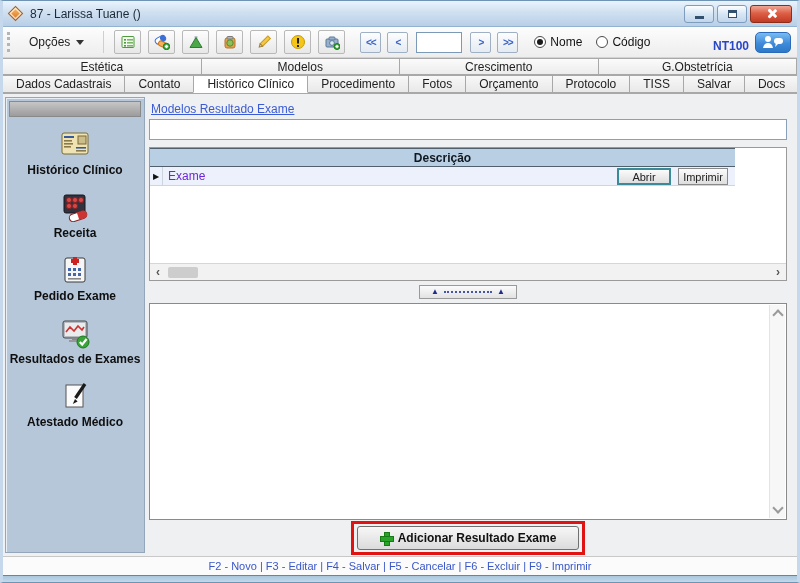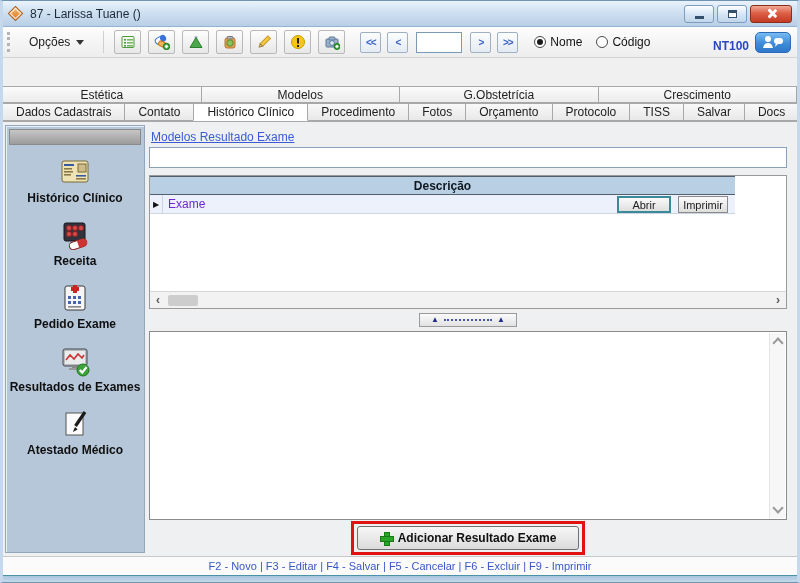--- a/index.html
+++ b/index.html
@@ -42,21 +42,21 @@
   .radio { display:flex; align-items:center; gap:4px; }
   .radio-circle { width:12px; height:12px; border:1px solid #4a4a4a; border-radius:50%; background:#fff;
     display:flex; align-items:center; justify-content:center; }
   .radio-dot { width:6px; height:6px; border-radius:50%; background:#1a1a1a; }
   .tb-right { margin-left:auto; display:flex; align-items:flex-end; gap:6px; }
   .user-code { color:#2a46c8; font-weight:bold; font-size:12px; }
   .chat-btn { width:36px; height:21px; border:1px solid #2a6ab8; border-radius:5px;
     background:linear-gradient(#79bbf2,#3f8ada 55%,#2f78c8); display:flex; align-items:center; justify-content:center; }
 
   
-  .tabrow1 { height:17px; flex:0 0 17px; display:flex; background:#fff;margin-top:28px; }
+  .tabrow1 { height:17px; flex:0 0 17px; display:flex; background:#fff; }
   .tabrow1 .tab { flex:1; border:1px solid #a8a8a8; margin-left:-1px; background:linear-gradient(#fbfbfb,#ececec);
     font-size:12px; color:#222; display:flex; align-items:center; justify-content:center; }
   .tabrow2 { height:19px; flex:0 0 19px; display:flex; background:#fff; border-bottom:1px solid #a8a8a8; }
   .tabrow2 .tab { padding:0 13px; border:1px solid #a8a8a8; margin-left:-1px; background:linear-gradient(#f8f8f8,#e8e8e8);
     font-size:12px; color:#222; display:flex; align-items:center; justify-content:center; white-space:nowrap; }
   .tabrow2 .tab.active { background:#fff; border-bottom:1px solid #fff; position:relative; z-index:2; }
 
   
   .content { flex:1; display:flex; background:#eef0f1; position:relative; }
   .sidebar { flex:0 0 140px; margin:3px 0 3px 2px; background:#b6c7da; border:1px solid #93a6ba;
@@ -235,22 +235,22 @@
           <rect x="12" y="3" width="9" height="6" rx="3" fill="#fff"></rect>
           <polygon points="14,8 13,12 17,8" fill="#fff"></polygon>
         </svg>
       </div>
     </div>
   </div>
 
   <div class="tabrow1">
     <div class="tab">Estética</div>
     <div class="tab">Modelos</div>
+    <div class="tab">Crescimento</div>
     <div class="tab">G.Obstetrícia</div>
-    <div class="tab">Crescimento</div>
   </div>
 
   <div class="tabrow2">
     <div class="tab">Dados Cadastrais</div>
     <div class="tab">Contato</div>
     <div class="tab active">Histórico Clínico</div>
     <div class="tab">Procedimento</div>
     <div class="tab">Fotos</div>
     <div class="tab">Orçamento</div>
     <div class="tab">Protocolo</div>

